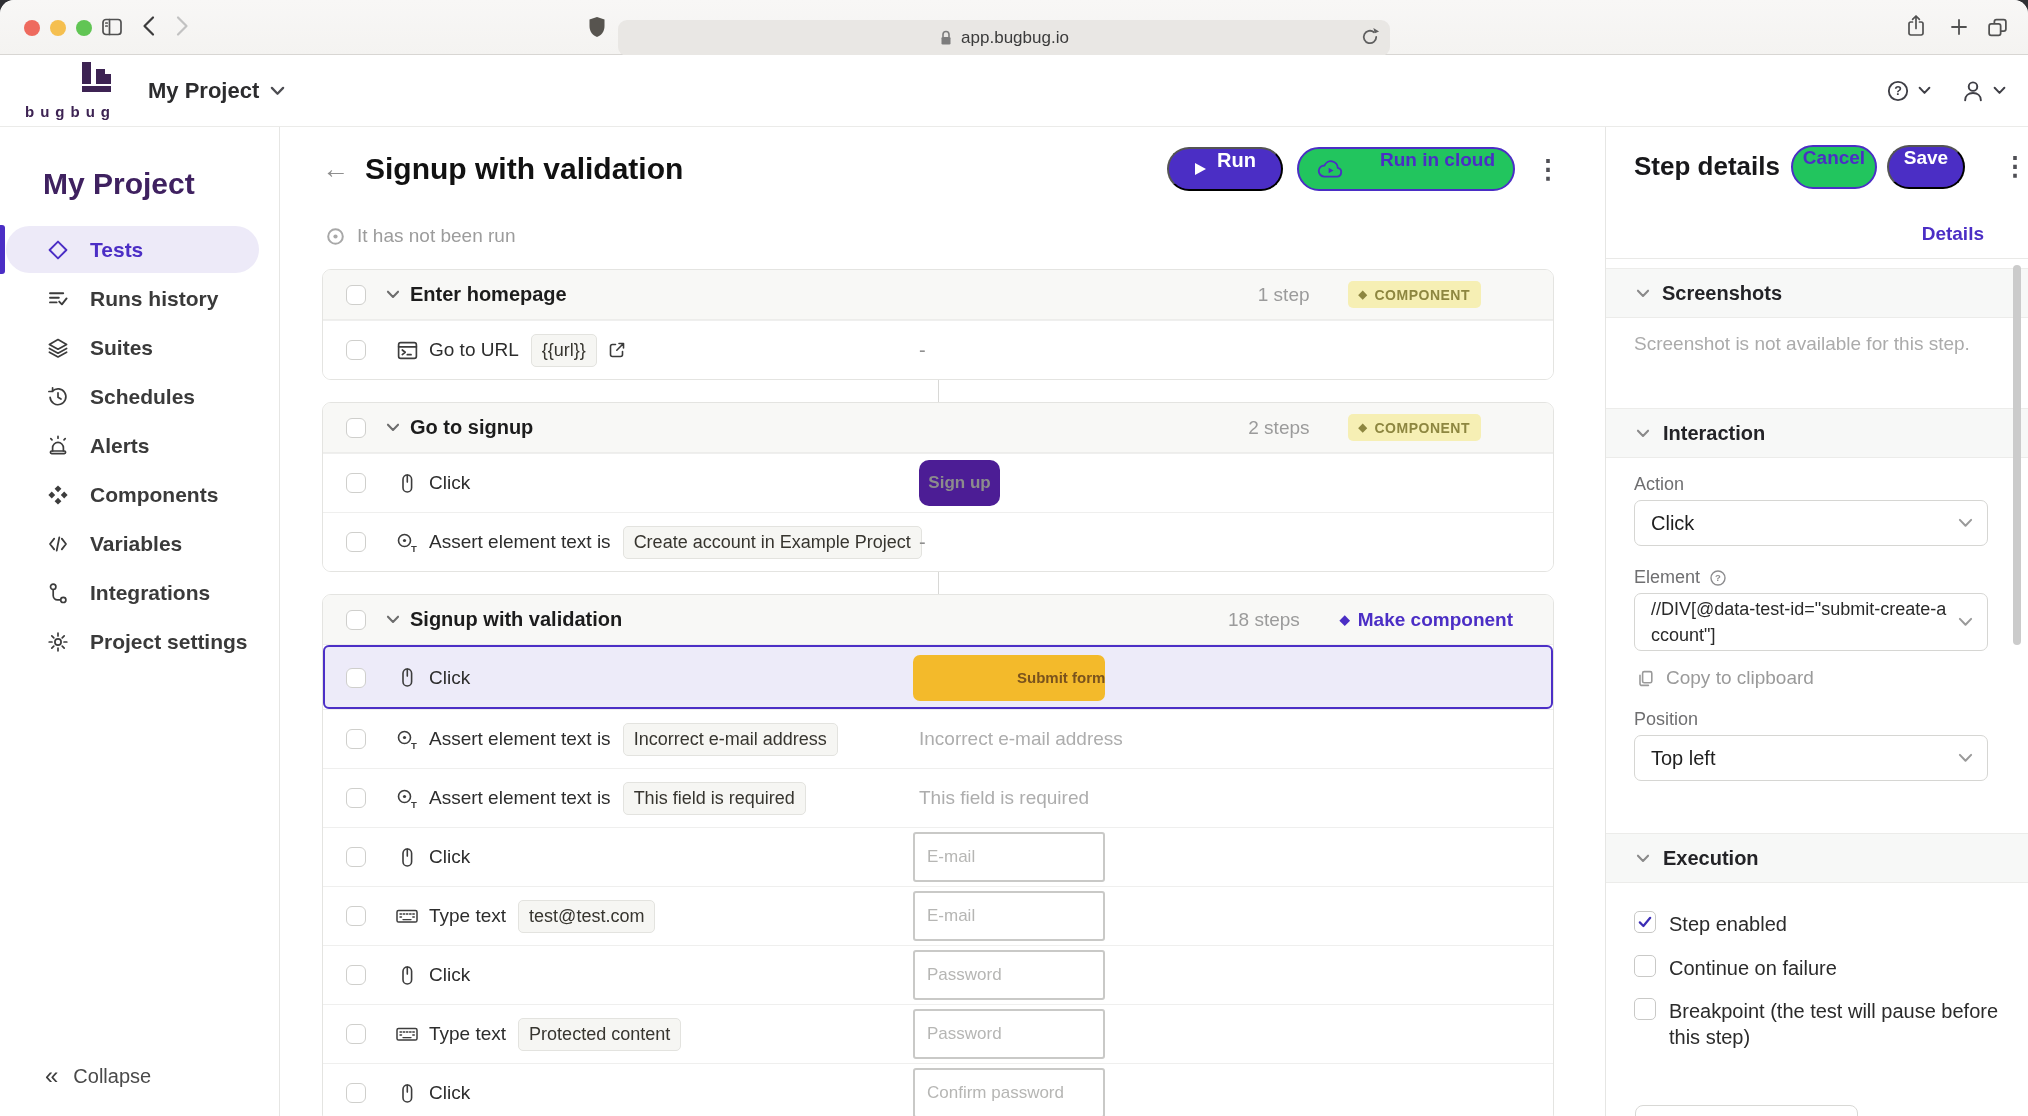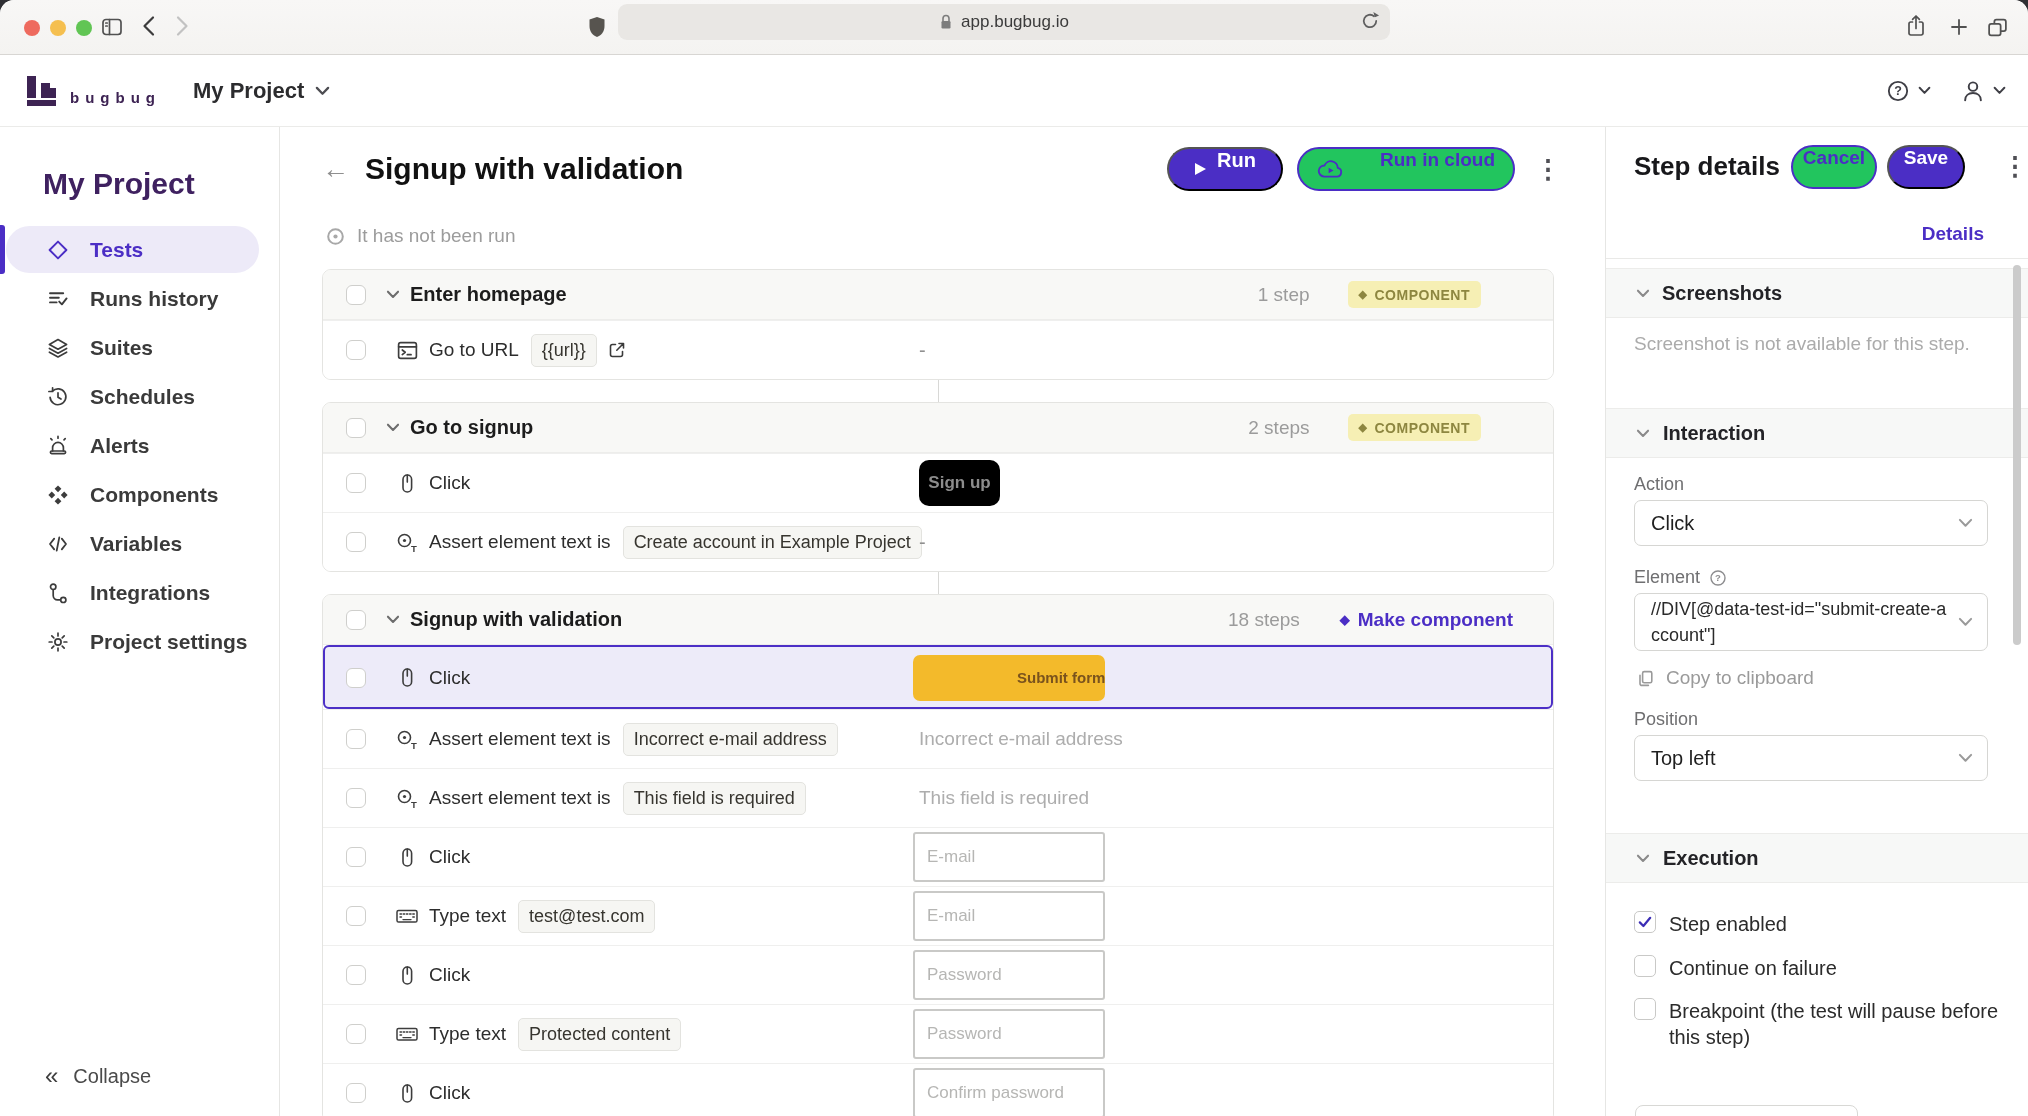--- a/index.html
+++ b/index.html
@@ -15,29 +15,29 @@
   .icn{display:inline-flex; align-items:center; justify-content:center; flex:none;}
   .icn svg{display:block;}
 
   
   .chrome{position:absolute; left:0; top:0; width:100%; height:55px;
           background:linear-gradient(#f8f7f6,#f4f3f1); border-bottom:1px solid #d8d6d3;
           border-radius:14px 14px 0 0;}
   .tl{position:absolute; top:20px; width:16px; height:16px; border-radius:50%;}
   .tl.r{left:24px; background:#ee6a5e;} .tl.y{left:50px; background:#f5bf4f;} .tl.g{left:76px; background:#61c554;}
   .ch-ic{position:absolute; color:#515151;}
-  .urlbar{position:absolute; left:618px; top:4px; width:772px; height:36px; border-radius:9px;
+  .urlbar{position:absolute; left:618px; top:20px; width:772px; height:36px; border-radius:9px;
           background:#e9e7e4; display:flex; align-items:center; justify-content:center; gap:8px;}
   .urlbar .host{font-size:17px; color:#3b3b3b;}
   .urlbar .reload{position:absolute; right:10px; top:7px;}
 
   
   .appbar{position:absolute; left:0; top:55px; width:100%; height:72px; background:#fff;
           border-bottom:1px solid #ebebe9; display:flex; align-items:center;}
-  .logo{display:flex; align-items:flex-end; gap:9px; margin-left:25px;}
+  .logo{display:flex; align-items:flex-end; gap:9px; margin-left:25px;flex-direction:column;}
   .wordmark{font-size:15px; font-weight:700; letter-spacing:6px; color:var(--brand); padding-bottom:2px;}
   .projsel{display:flex; align-items:center; gap:11px; margin-left:32px; cursor:default;}
   .projsel .lbl{font-size:22px; font-weight:700; color:#2c2c2e;}
   .appbar-right{margin-left:auto; margin-right:22px; display:flex; align-items:center; gap:14px; color:#3f3f46;}
   .ico-group{display:flex; align-items:center; gap:8px;}
 
   
   .app{position:absolute; left:0; top:127px; right:0; bottom:0; display:flex;}
   .sidebar{width:280px; flex:none; background:#fff; border-right:1px solid var(--line); position:relative;}
   .main{flex:1; position:relative; background:#fff; overflow:hidden;}
@@ -90,21 +90,21 @@
   .step-row{position:relative; min-height:59px; display:flex; align-items:center; padding-left:23px; border-top:1px solid var(--rowline); background:#fff;}
   .step-row:first-of-type{border-top:none;}
   .step-row .sicon{margin-left:29px; width:24px; color:#3d3d3d;}
   .slabel{margin-left:10px; font-size:19px; color:#2d2d2d;}
   .chip{margin-left:12px; background:#f6f6f3; border:1px solid #e3e3df; border-radius:5px; padding:5px 10px; font-size:18px; color:#37352f; white-space:nowrap;}
   .ext{margin-left:10px; color:#3b3b3b;}
   .step-row.sel{background:var(--sel-bg); outline:2px solid #4c2fc6; outline-offset:-2px; border-radius:6px; min-height:64px; border-top-color:transparent;}
   .preview{position:absolute; left:590px; top:50%; transform:translateY(-50%);}
   .pv-dash{color:#8f8f8f; font-size:20px; margin-left:6px;}
   .pv-text{color:#adadad; font-size:19px; margin-left:6px; white-space:nowrap;}
-  .pv-btn-gray{margin-left:6px; width:81px; height:46px; border-radius:10px; background:#000000; color:#8c8c8c;
+  .pv-btn-gray{margin-left:6px; width:81px; height:46px; border-radius:10px; background:#4c1d95; color:#8c8c8c;
                font-size:17px; font-weight:700; display:flex; align-items:center; justify-content:center;}
   .pv-btn-yellow{width:192px; height:46px; border-radius:7px; background:var(--yellow); position:relative; overflow:hidden;}
   .pv-btn-yellow span{position:absolute; left:104px; top:14px; font-size:15px; font-weight:700; color:#7a531d; white-space:nowrap;}
   .pv-input{width:192px; height:50px; border:2px solid #c9c9c7; border-radius:3px; background:#fff; display:flex; align-items:center;}
   .pv-input span{margin-left:12px; font-size:17px; color:#b6b6b4;}
   .connector{height:22px; width:0; border-left:1px solid #d8d8d6; margin-left:658px;}
 
   
   .p-title{position:absolute; left:28px; top:24px; font-size:26px; font-weight:800; color:#18181b;}
   .p-cancel{position:absolute; left:185px; top:18px; width:86px;}

